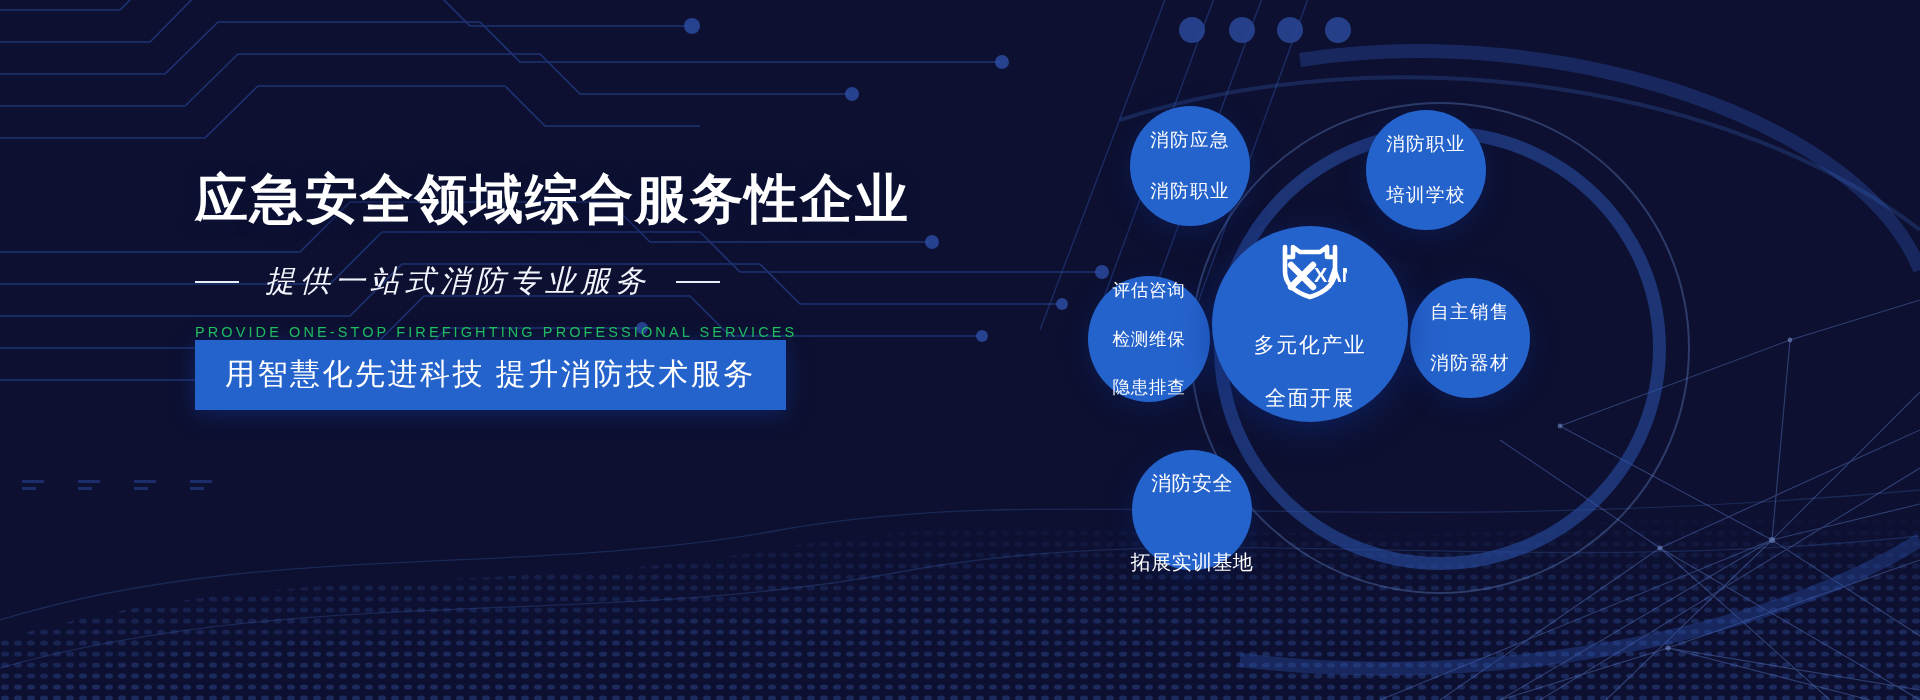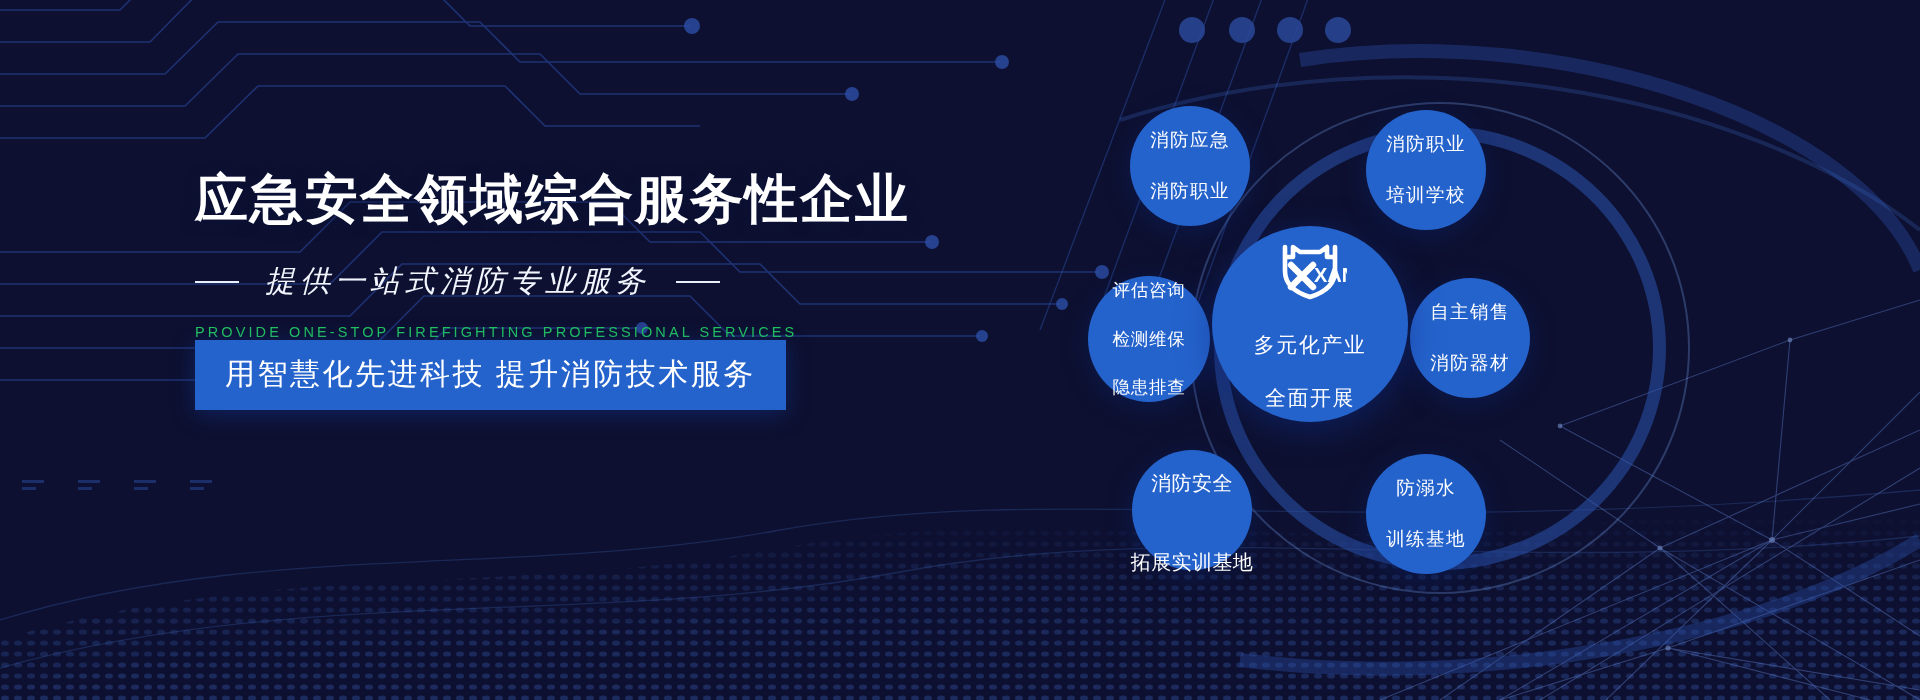--- a/index.html
+++ b/index.html
@@ -245,24 +245,20 @@
     <div class="bubble b-sat" id="b-right">
       <span class="line">自主销售</span>
       <span class="line">消防器材</span>
     </div>
 
     <div class="bubble b-sat wide" id="b-bottom-left">
       <span class="line">消防安全</span>
       <span class="line">拓展实训基地</span>
     </div>
 
-    <div class="bubble b-sat" id="b-bottom-right">
-      <span class="line">防溺水</span>
-      <span class="line">训练基地</span>
-    </div>
 
     <div class="bubble" id="b-center">
       <svg id="center-logo" width="74" height="68" viewBox="0 0 74 68">
         <path d="M12 12 L12 22 L20 22 L20 12 L27 17 L47 17 L54 12 L54 22 L62 22 L62 12
                  L62 36 C62 50 50 58 37 62 C24 58 12 50 12 36 Z" fill="none" stroke="#ffffff" stroke-width="4.6" stroke-linejoin="round" stroke-linecap="round"></path>
         <path d="M18 30 L40 52 M40 30 L18 52" stroke="#ffffff" stroke-width="6.4" stroke-linecap="round"></path>
         <text x="41" y="47" fill="#ffffff" font-size="20" font-weight="bold" font-family="Liberation Sans, sans-serif">XAN</text>
       </svg>
       <span class="line">多元化产业</span>
       <span class="line">全面开展</span>

